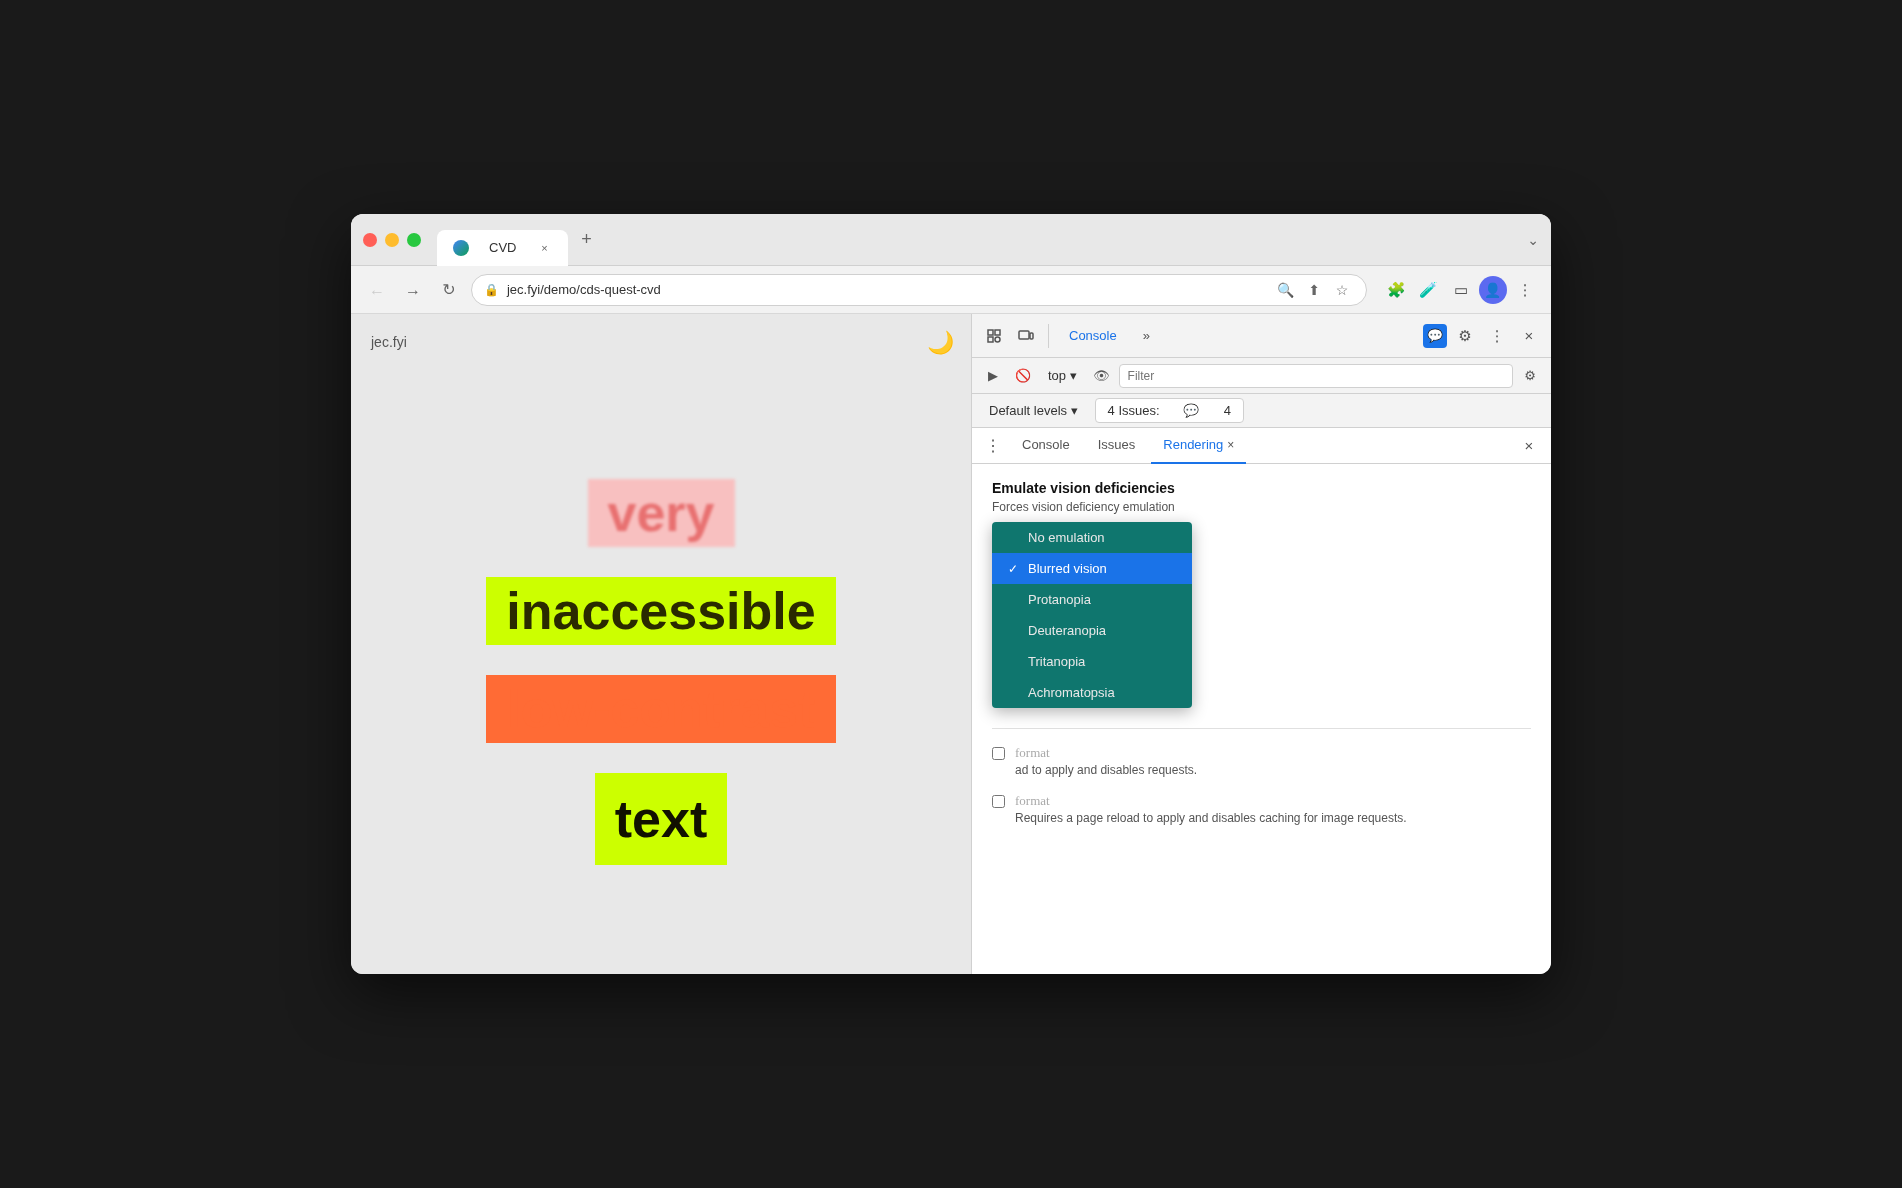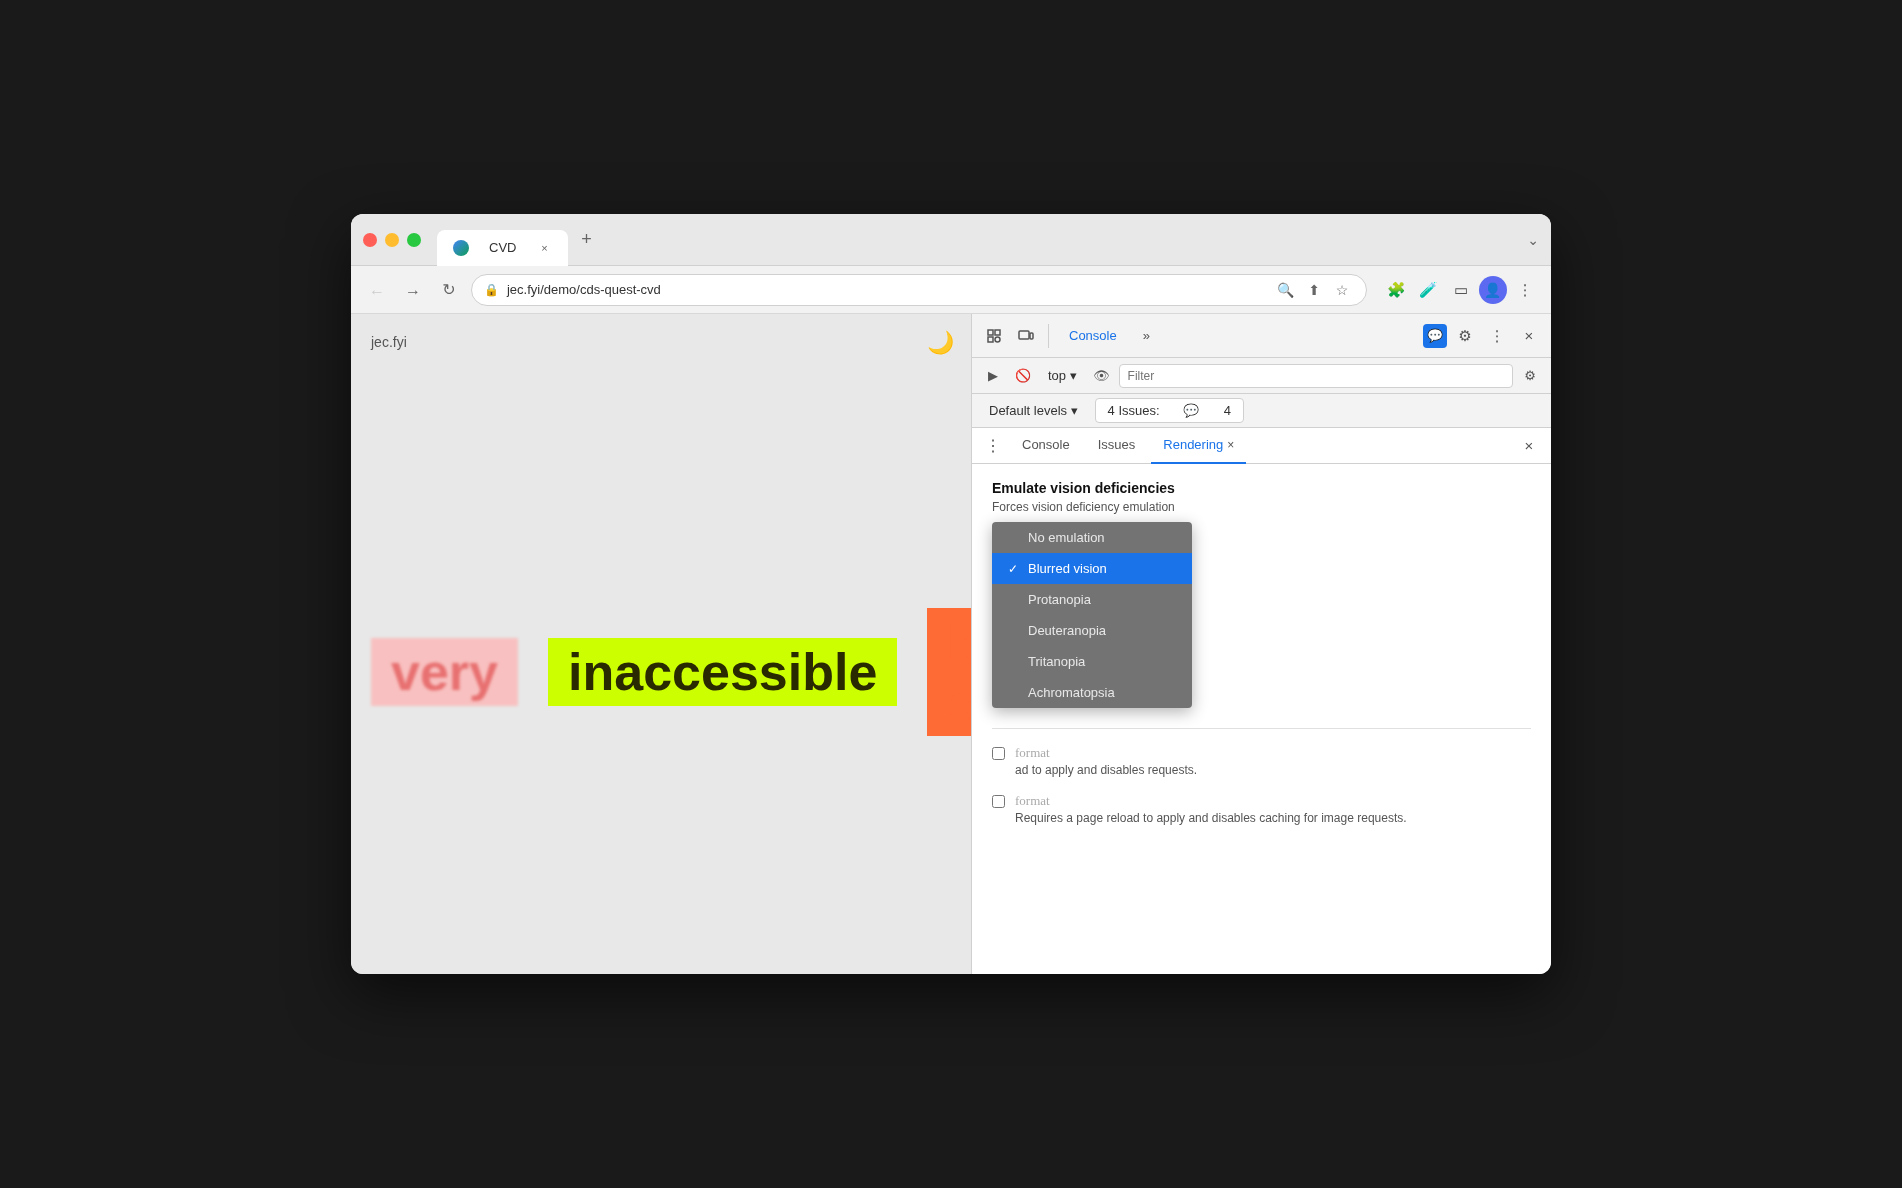--- a/index.html
+++ b/index.html
@@ -170,25 +170,25 @@
     }
     .moon-icon {
       position: absolute;
       top: 16px;
       right: 16px;
       font-size: 22px;
       cursor: pointer;
     }
     .page-words {
       display: flex;
-      flex-direction: row;
+      flex-direction: column;
       align-items: center;
       gap: 30px;
       flex: 1;
-      justify-content: space-between;
+      justify-content: center;
     }
     .word-very {
       font-size: 52px;
       font-weight: bold;
       color: #e87070;
       background: #f8c0c0;
       padding: 4px 20px;
       filter: blur(1.5px);
     }
     .word-inaccessible {
@@ -379,21 +379,21 @@
       font-size: 12px;
       color: #555;
       margin-bottom: 8px;
     }
     
     .vision-dropdown {
       position: relative;
       display: inline-block;
     }
     .vision-dropdown-menu {
-      background: #737373;
+      background: #0f766e;
       border-radius: 4px;
       overflow: hidden;
       width: 200px;
       box-shadow: 0 4px 16px rgba(0,0,0,0.3);
     }
     .vision-menu-item {
       padding: 8px 16px;
       font-size: 13px;
       color: #e8e8e8;
       cursor: pointer;

